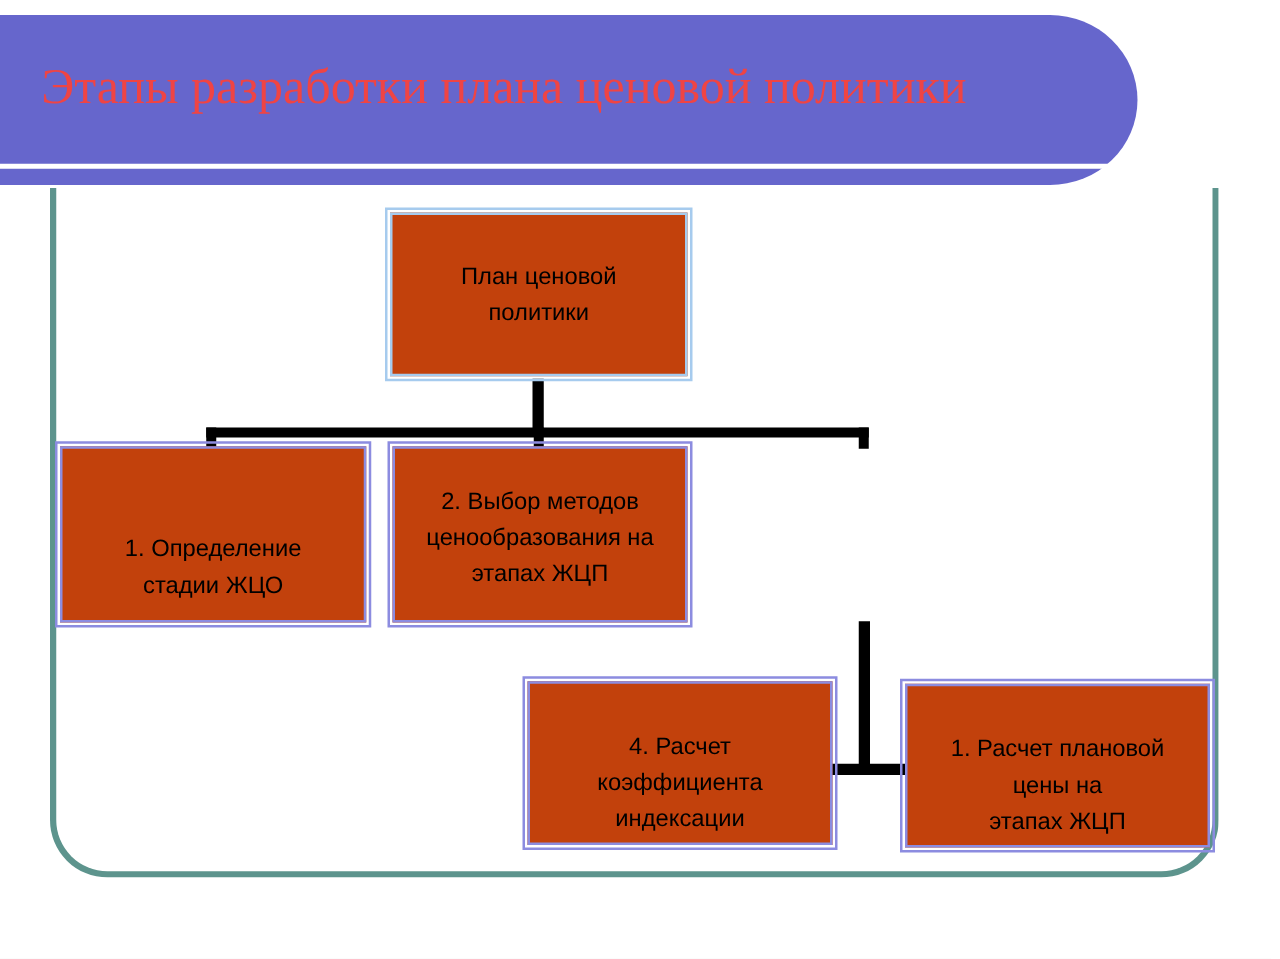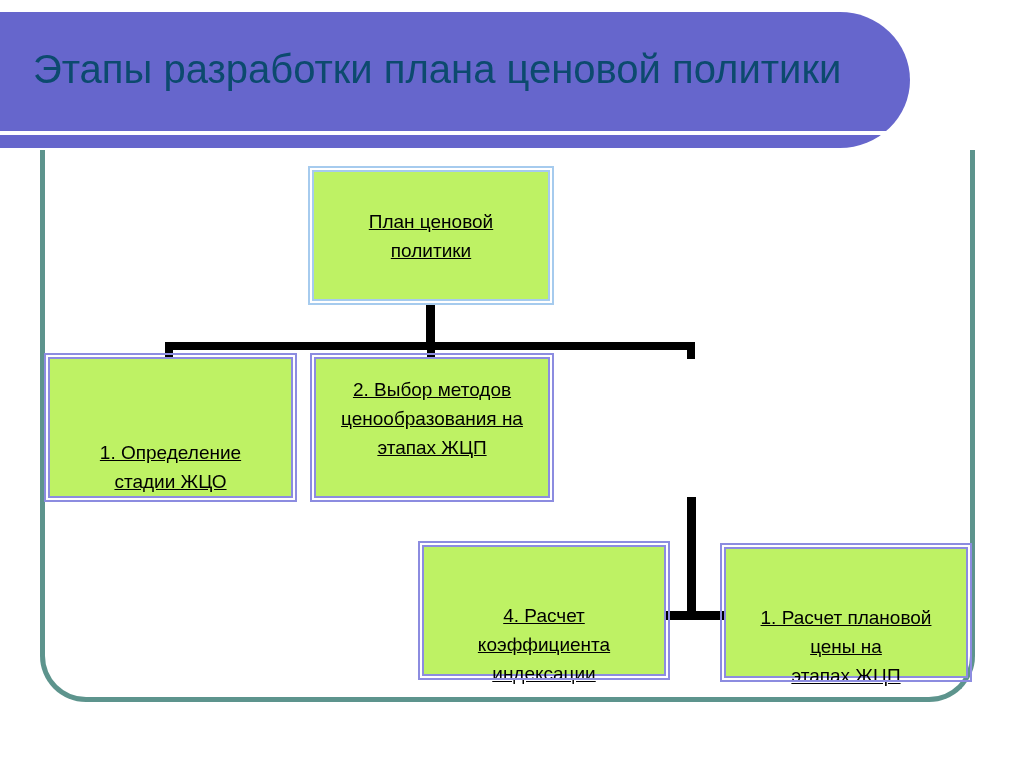--- a/index.html
+++ b/index.html
@@ -32,26 +32,27 @@
     height: 136px;
     background: #6666cc;
     border-top-right-radius: 70px 68px;
     border-bottom-right-radius: 70px 68px;
   }
   .header-title {
     position: absolute;
     left: 33px;
     top: 14px;
     width: 860px;
-    color: #0c4a6e;
+    color: #ef4444;
     font-size: 40px;
     line-height: 56px;
     font-weight: normal;
     letter-spacing: 0px;
     white-space: pre-line;
+    font-family: Liberation Serif, serif;
   }
   .header-rule {
     position: absolute;
     left: 0px;
     top: 131px;
     width: 903px;
     height: 4px;
     background: #ffffff;
   }
 
@@ -67,49 +68,48 @@
     border-bottom-left-radius: 46px;
     border-bottom-right-radius: 46px;
     box-sizing: border-box;
     background: transparent;
   }
 
   
   .node {
     position: absolute;
     box-sizing: border-box;
-    background: #bef264;
+    background: #c2410c;
     display: flex;
     align-items: center;
     justify-content: center;
     text-align: center;
     color: #000000;
     font-size: 19px;
     line-height: 29px;
     padding: 0 10px;
     white-space: pre-line;
-    text-decoration: underline;
   }
   .node .node-label { display: block; width: 100%; }
 
   .node.blue {
     border: 2px solid #a6cbee;
     outline: 2px solid #a6cbee;
     outline-offset: 2px;
   }
   .node.purple {
     border: 2px solid #8c8ce0;
     outline: 2px solid #8c8ce0;
     outline-offset: 2px;
   }
 
   
-  .align-top { align-items: flex-start; padding-top: 16px; }
-  .align-upper { align-items: flex-start; padding-top: 54px; }
-  .align-mid-low { align-items: flex-end; padding-top: 52px; }
+  .align-top { align-items: flex-start; padding-top: 28px; }
+  .align-upper { align-items: flex-start; padding-top: 36px; }
+  .align-mid-low { align-items: center; padding-top: 52px; }
 
   
   .conn {
     position: absolute;
     background: #000000;
   }
 </style>
 </head>
 <body>
 

